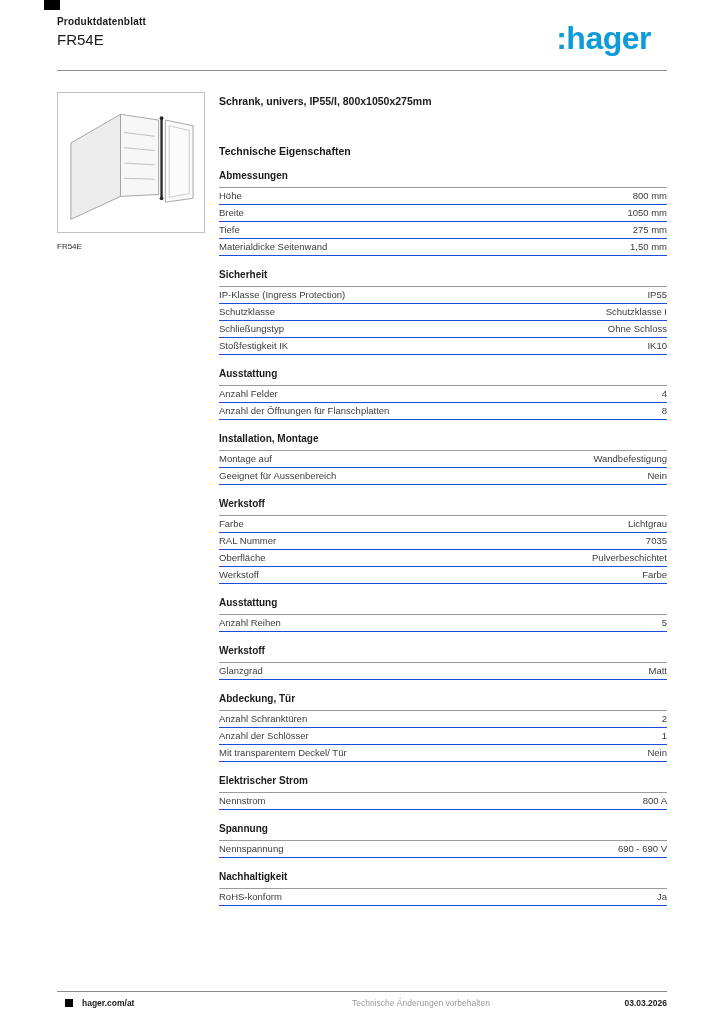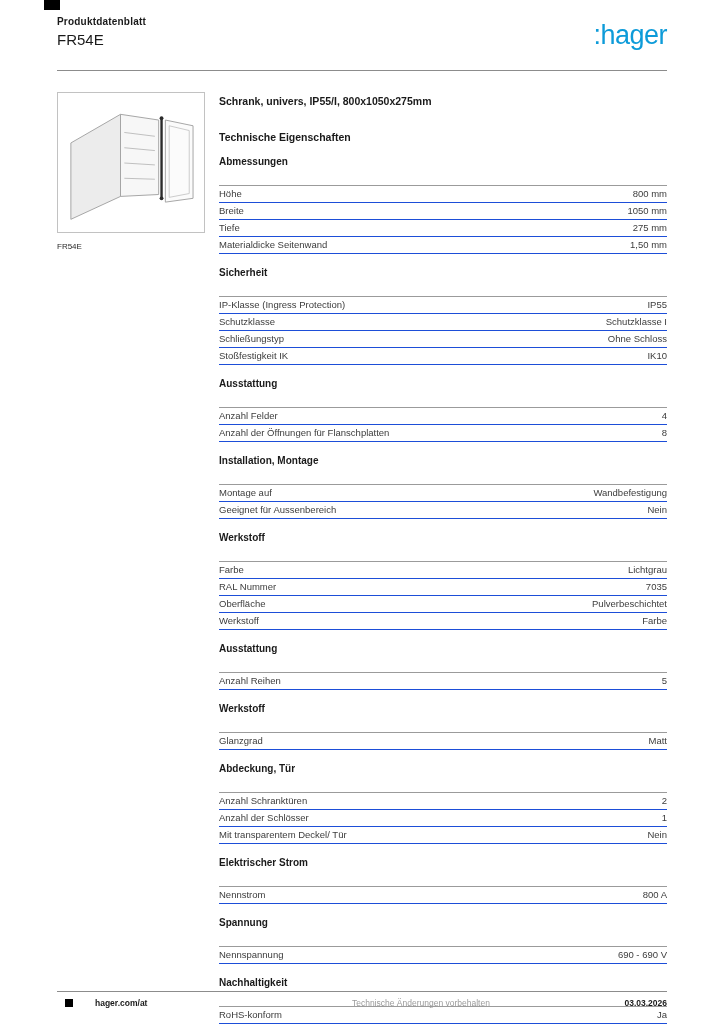--- a/index.html
+++ b/index.html
@@ -10,44 +10,44 @@
     color: #1a1a1a;
     position: relative;
     overflow: hidden;
   }
 
   .print-mark { position: absolute; left: 44px; top: 0; width: 16px; height: 10px; background: #000; }
 
   .header { position: absolute; left: 57px; right: 57px; top: 16px; height: 54px; }
   .header-title { font-size: 10px; font-weight: bold; letter-spacing: 0.2px; }
   .header-sub { font-size: 15px; margin-top: 4px; }
-  .logo { position: absolute; right: 0; top: 4px; font-size: 27px; font-weight: normal; letter-spacing: -0.5px; }
+  .logo { position: absolute; right: 16px; top: 4px; font-size: 32px; font-weight: bold; letter-spacing: -0.5px; }
   .header-rule { position: absolute; left: 57px; right: 57px; top: 70px; height: 1px; background: #8c8c8c; }
 
   .main { position: absolute; left: 57px; right: 57px; top: 92px; display: flex; gap: 14px; }
   .left-col { flex: 0 0 148px; width: 148px; }
   .image-box { width: 148px; height: 141px; border: 1px solid #c2c2c2; background: #fff;
                display: flex; align-items: center; justify-content: center; }
   .image-caption { margin-top: 9px; font-size: 8px; color: #2a2a2a; }
 
   .right-col { flex: 1; min-width: 0; }
   .product-title { font-size: 10.5px; font-weight: bold; margin-top: 3px; }
-  .specs-heading { font-size: 10.5px; font-weight: bold; margin-top: 24px; }
+  .specs-heading { font-size: 10.5px; font-weight: bold; margin-top: 38px; }
 
   .section { margin-top: 13px; }
-  .section-title { font-size: 10px; font-weight: bold; padding-bottom: 18px; border-bottom: 1px solid #9b9b9b; }
+  .section-title { font-size: 10px; font-weight: bold; padding-bottom: 6px; border-bottom: 1px solid #9b9b9b; }
   .row { display: flex; justify-content: space-between; align-items: baseline;
          font-size: 9.5px; color: #3c3c3c; padding: 2px 0 3px; border-bottom: 1px solid #1d4ed8; }
   .lbl { white-space: nowrap; }
   .val { text-align: right; white-space: nowrap; padding-left: 10px; }
 
   .footer { position: absolute; left: 57px; right: 57px; bottom: 16px;
             border-top: 1px solid #8c8c8c; padding-top: 6px;
             display: flex; align-items: center; font-size: 8.5px; }
-  .footer-left { font-weight: bold; display: flex; align-items: center; gap: 22px; flex: 1; padding-left: 8px; }
+  .footer-left { font-weight: bold; display: flex; align-items: center; gap: 9px; flex: 1; padding-left: 8px; }
   .footer-square { width: 8px; height: 8px; background: #000; display: inline-block; }
   .footer-center { color: #9a9a9a; flex: 1.4; text-align: right; font-weight: normal; }
   .footer-right { font-weight: bold; flex: 1; text-align: right; }
 </style>
 </head>
 <body>
 
 <div class="print-mark"></div>
 
 <div class="header">

